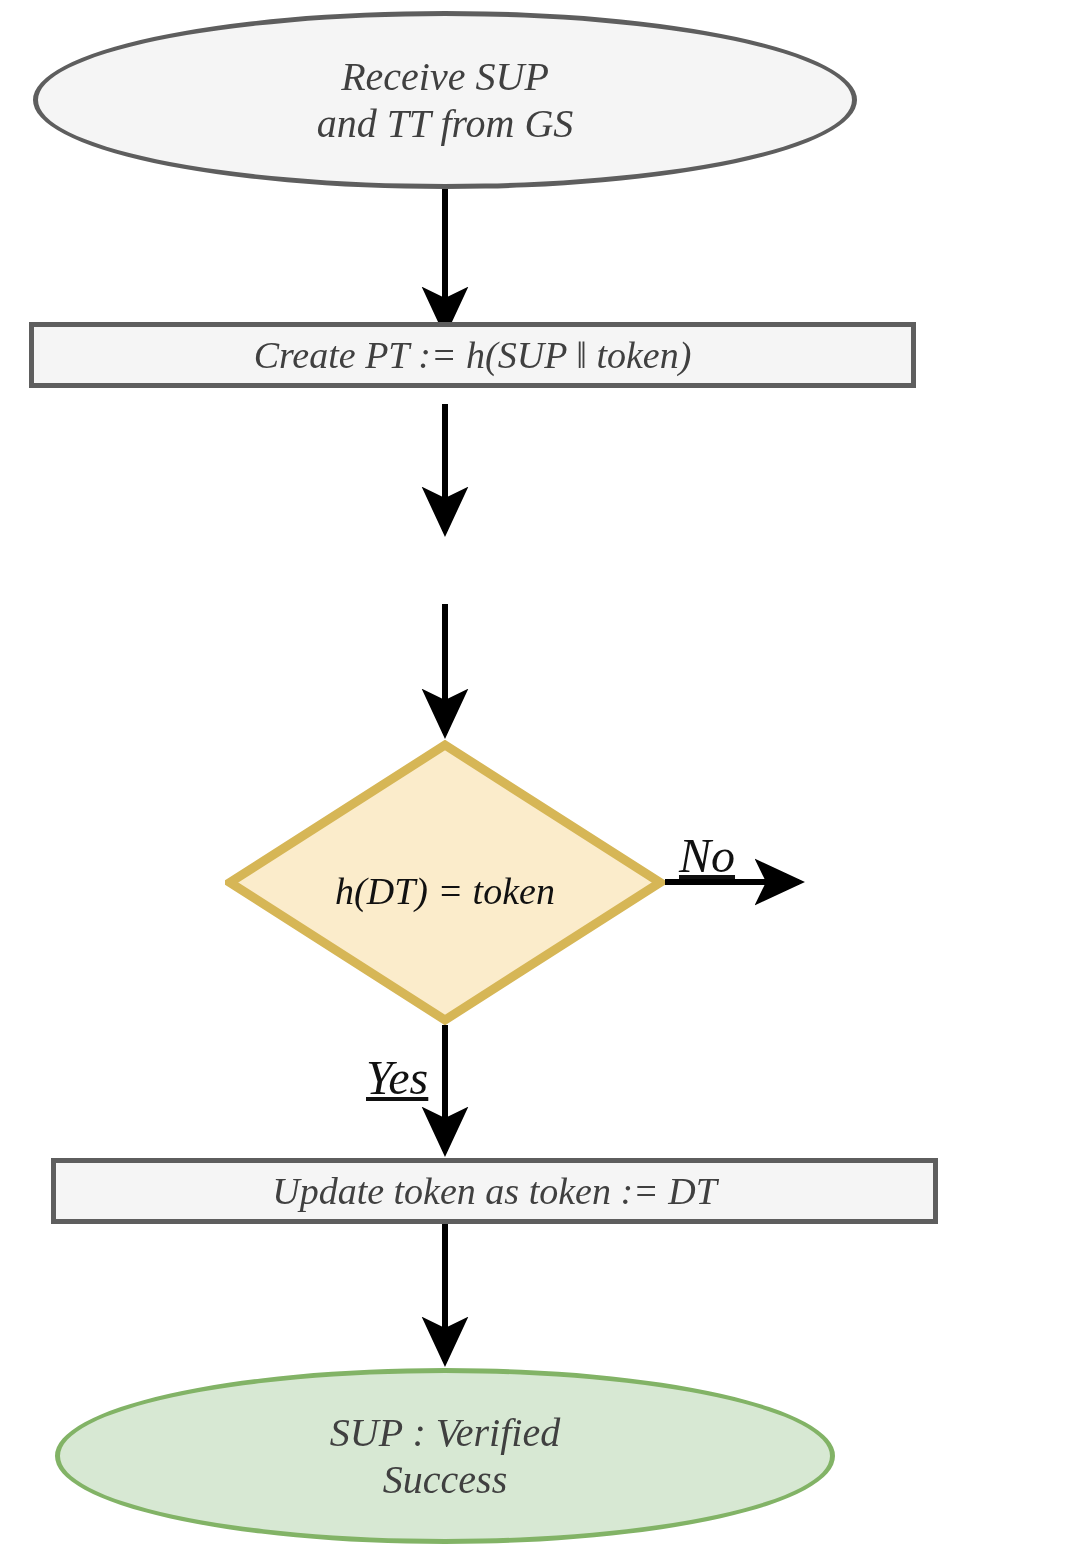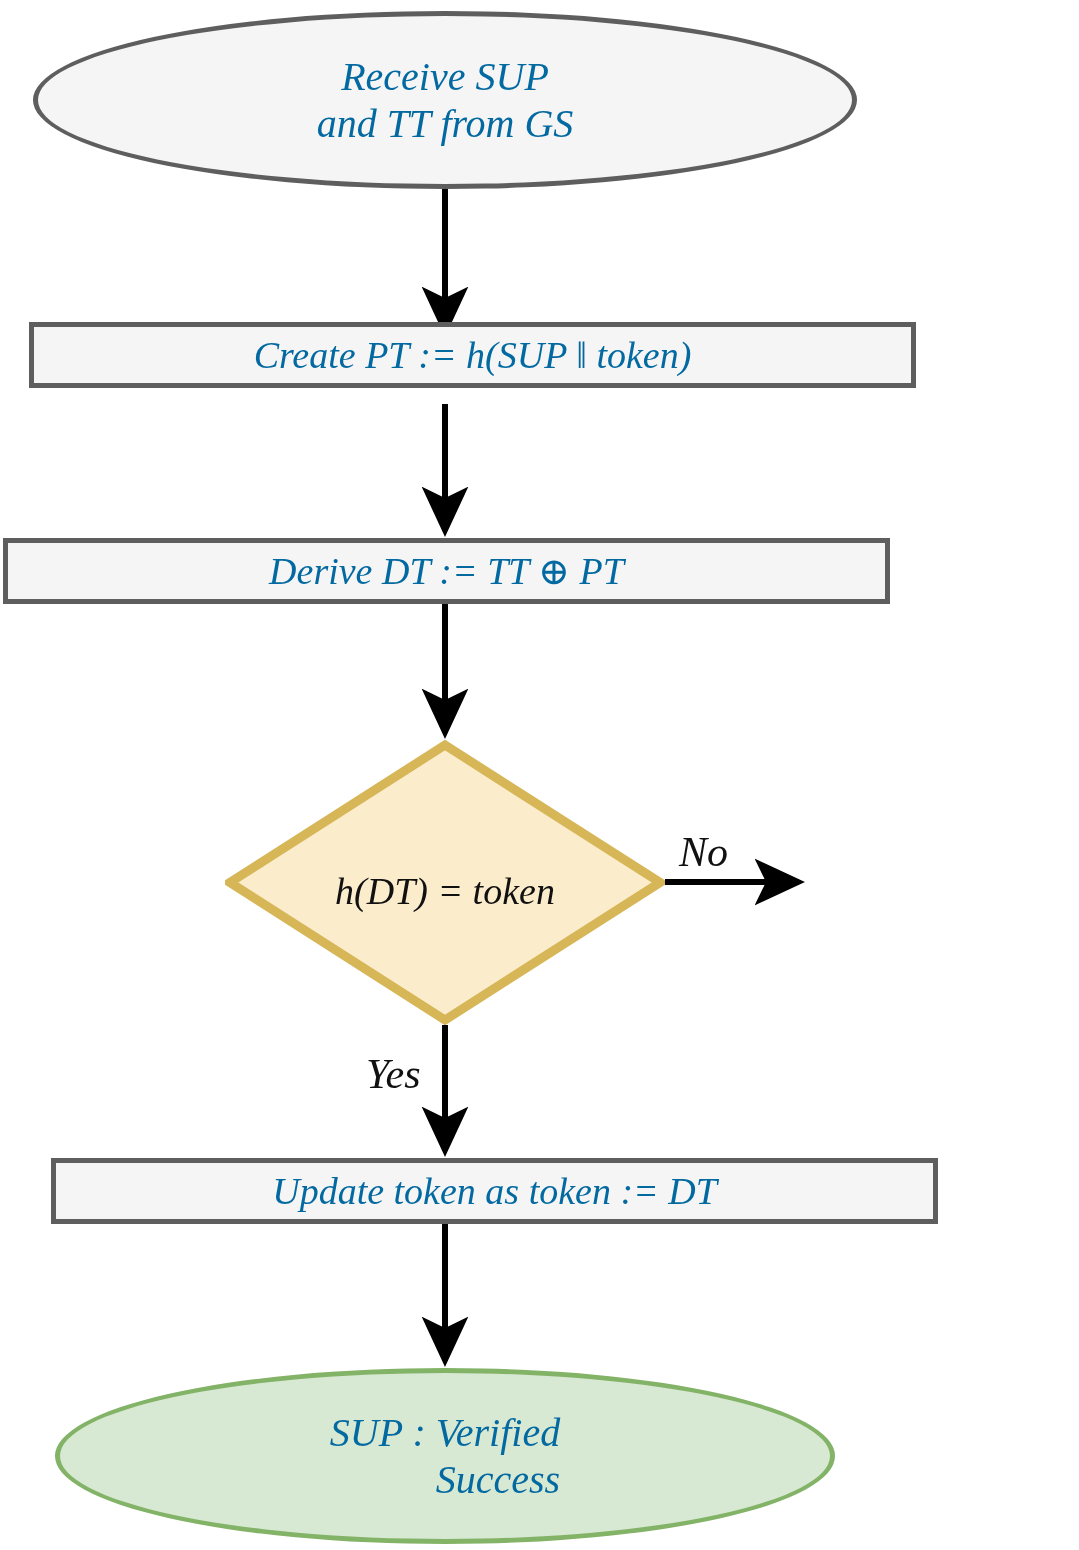--- a/index.html
+++ b/index.html
@@ -18,21 +18,21 @@
     overflow: hidden;
   }
   .node {
     position: absolute;
     box-sizing: border-box;
     display: flex;
     align-items: center;
     justify-content: center;
     text-align: center;
     font-style: italic;
-    color: #0369a1;
+    color: #404040;
     line-height: 1.18;
     white-space: pre-line;
   }
 
   
   .ellipse {
     border-radius: 50%;
   }
   .ellipse-start {
     left: 33px;
@@ -44,21 +44,20 @@
     font-size: 40px;
   }
   .ellipse-end {
     left: 55px;
     top: 1368px;
     width: 780px;
     height: 176px;
     border: 5px solid #82b366;
     background: #d7e8d3;
     font-size: 40px;
-    text-align: right;
   }
 
   
   .process {
     left: 3px;
     width: 887px;
     height: 66px;
     border: 5px solid #5e5e5e;
     background: #f5f5f5;
     font-size: 38px;
@@ -113,22 +112,23 @@
     top: 0;
     width: 1079px;
     height: 1550px;
     pointer-events: none;
   }
 
   
   .edge-label {
     position: absolute;
     font-style: italic;
-    font-size: 42px;
+    font-size: 48px;
     color: #111111;
+    text-decoration: underline;
   }
   .label-no {
     left: 679px;
     top: 828px;
   }
   .label-yes {
     left: 337px;
     top: 1050px;
     margin-left: 29px;
   }
@@ -156,21 +156,20 @@
     <line x1="445" y1="1025" x2="445" y2="1151" stroke="#000000" stroke-width="6" marker-end="url(#arrowhead)"></line>
 
     <line x1="445" y1="1224" x2="445" y2="1361" stroke="#000000" stroke-width="6" marker-end="url(#arrowhead)"></line>
   </svg>
 
   <div class="node ellipse ellipse-start">Receive SUP
 and TT from GS</div>
 
   <div class="node process process-create">Create PT := h(SUP ‖ token)</div>
 
-  <div class="node process process-derive">Derive DT  :=  TT  ⊕  PT</div>
 
   <div class="diamond-wrap">
     <svg width="440" height="285" viewBox="0 0 440 285">
       <polygon points="220,5 435,142.5 220,280 5,142.5" fill="#fbeccb" stroke="#d6b656" stroke-width="9" stroke-linejoin="miter"></polygon>
     </svg>
     <div class="diamond-label">h(DT)  =  token</div>
   </div>
 
 
   <div class="edge-label label-no">No</div>

